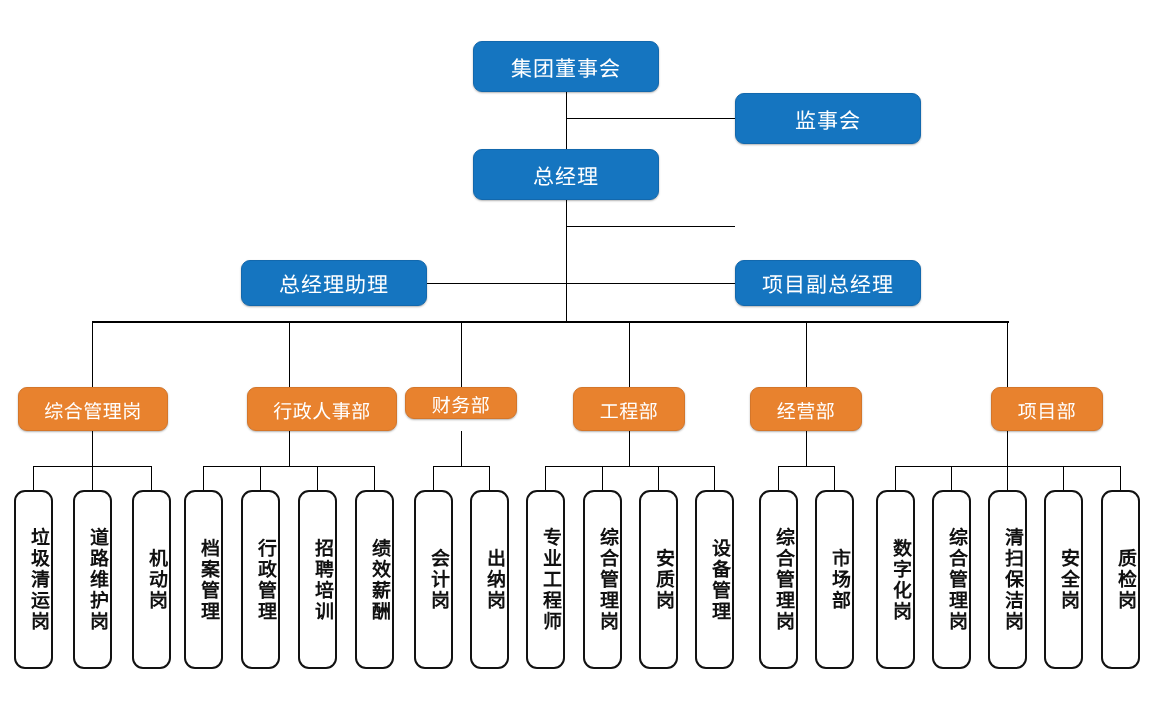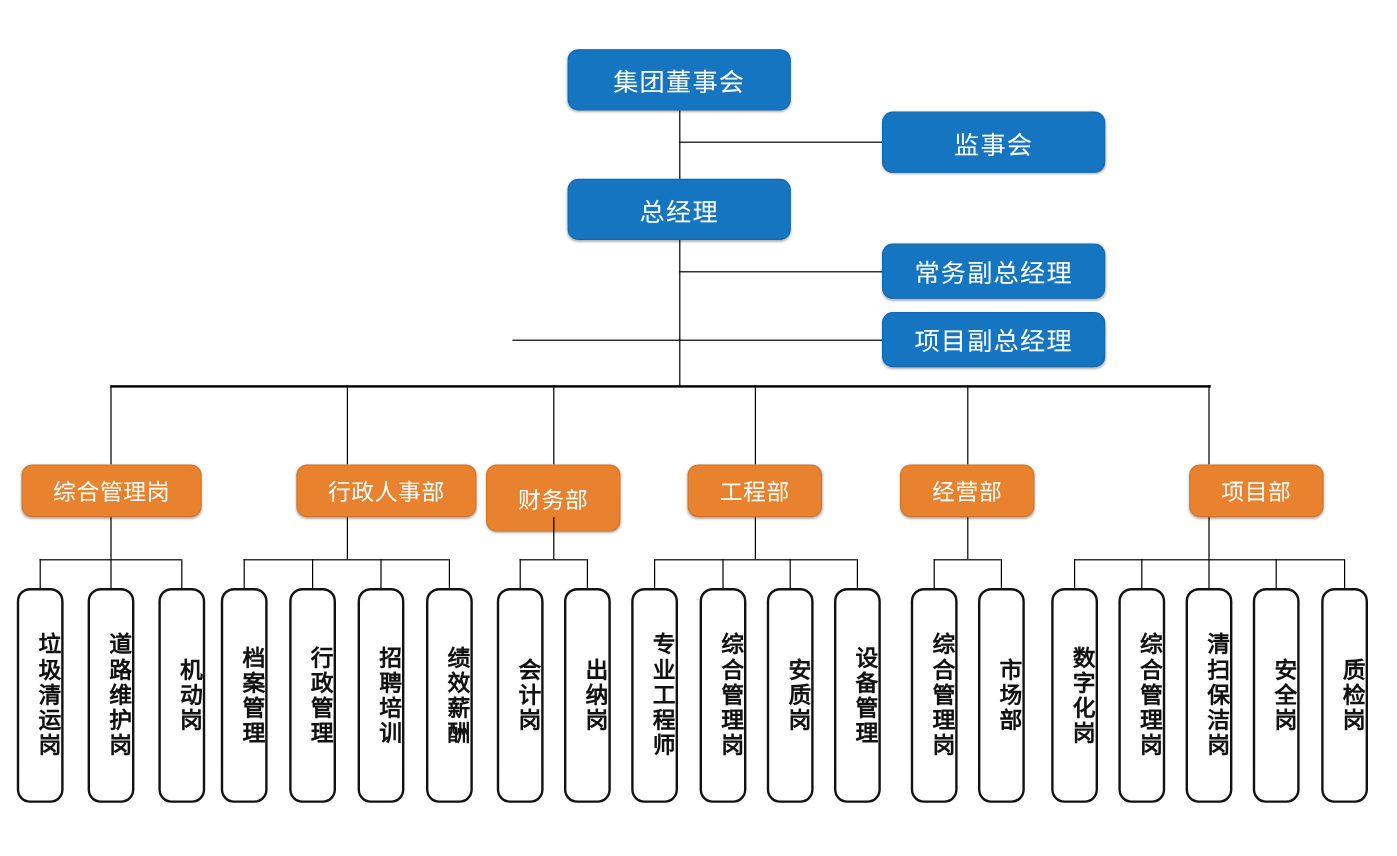--- a/index.html
+++ b/index.html
@@ -86,28 +86,28 @@
   </div>
 
   <div class="node node-blue" style="left:735px; top:93px; width:186px; height:51px;align-items:center;">
     <span>监事会</span>
   </div>
 
   <div class="node node-blue" style="left:473px; top:149px; width:186px; height:51px;">
     <span>总经理</span>
   </div>
 
-  <div class="node node-blue" style="left:735px; top:203px; width:186px; height:46px;">
-    <span>常务副总经理</span>
-  </div>
 
   <div class="node node-blue" style="left:735px; top:260px; width:186px; height:46px;">
     <span>项目副总经理</span>
   </div>
 
+  <div class="node node-blue" style="left:241px; top:260px; width:186px; height:46px;">
+    <span>总经理助理</span>
+  </div>
 
   <div class="line line-v" style="left:566px; top:92px; height:57px;"></div>
 
   <div class="line line-h" style="left:566px; top:118px; width:169px;"></div>
 
   <div class="line line-v" style="left:566px; top:200px; height:122px;"></div>
 
   <div class="line line-h" style="left:566px; top:226px; width:169px;"></div>
 
   <div class="line line-h" style="left:566px; top:283px; width:169px;"></div>
@@ -122,21 +122,21 @@
   <div class="line line-v" style="left:629px; top:321px; height:66px;"></div>
   <div class="line line-v" style="left:806px; top:321px; height:66px;"></div>
   <div class="line line-v" style="left:1007px;top:321px; height:66px;"></div>
 
   <div class="node node-orange" style="left:18px; top:387px; width:150px; height:44px;">
     <span>综合管理岗</span>
   </div>
   <div class="node node-orange" style="left:214px; top:387px; width:150px; height:44px;margin-left:33px;">
     <span>行政人事部</span>
   </div>
-  <div class="node node-orange" style="left:405px; top:387px; width:112px; height:56px;">
+  <div class="node node-orange" style="left:405px; top:387px; width:112px; height:32px;">
     <span>财务部</span>
   </div>
   <div class="node node-orange" style="left:573px; top:387px; width:112px; height:44px;">
     <span>工程部</span>
   </div>
   <div class="node node-orange" style="left:750px; top:387px; width:112px; height:44px;">
     <span>经营部</span>
   </div>
   <div class="node node-orange" style="left:991px; top:387px; width:112px; height:44px;">
     <span>项目部</span>

